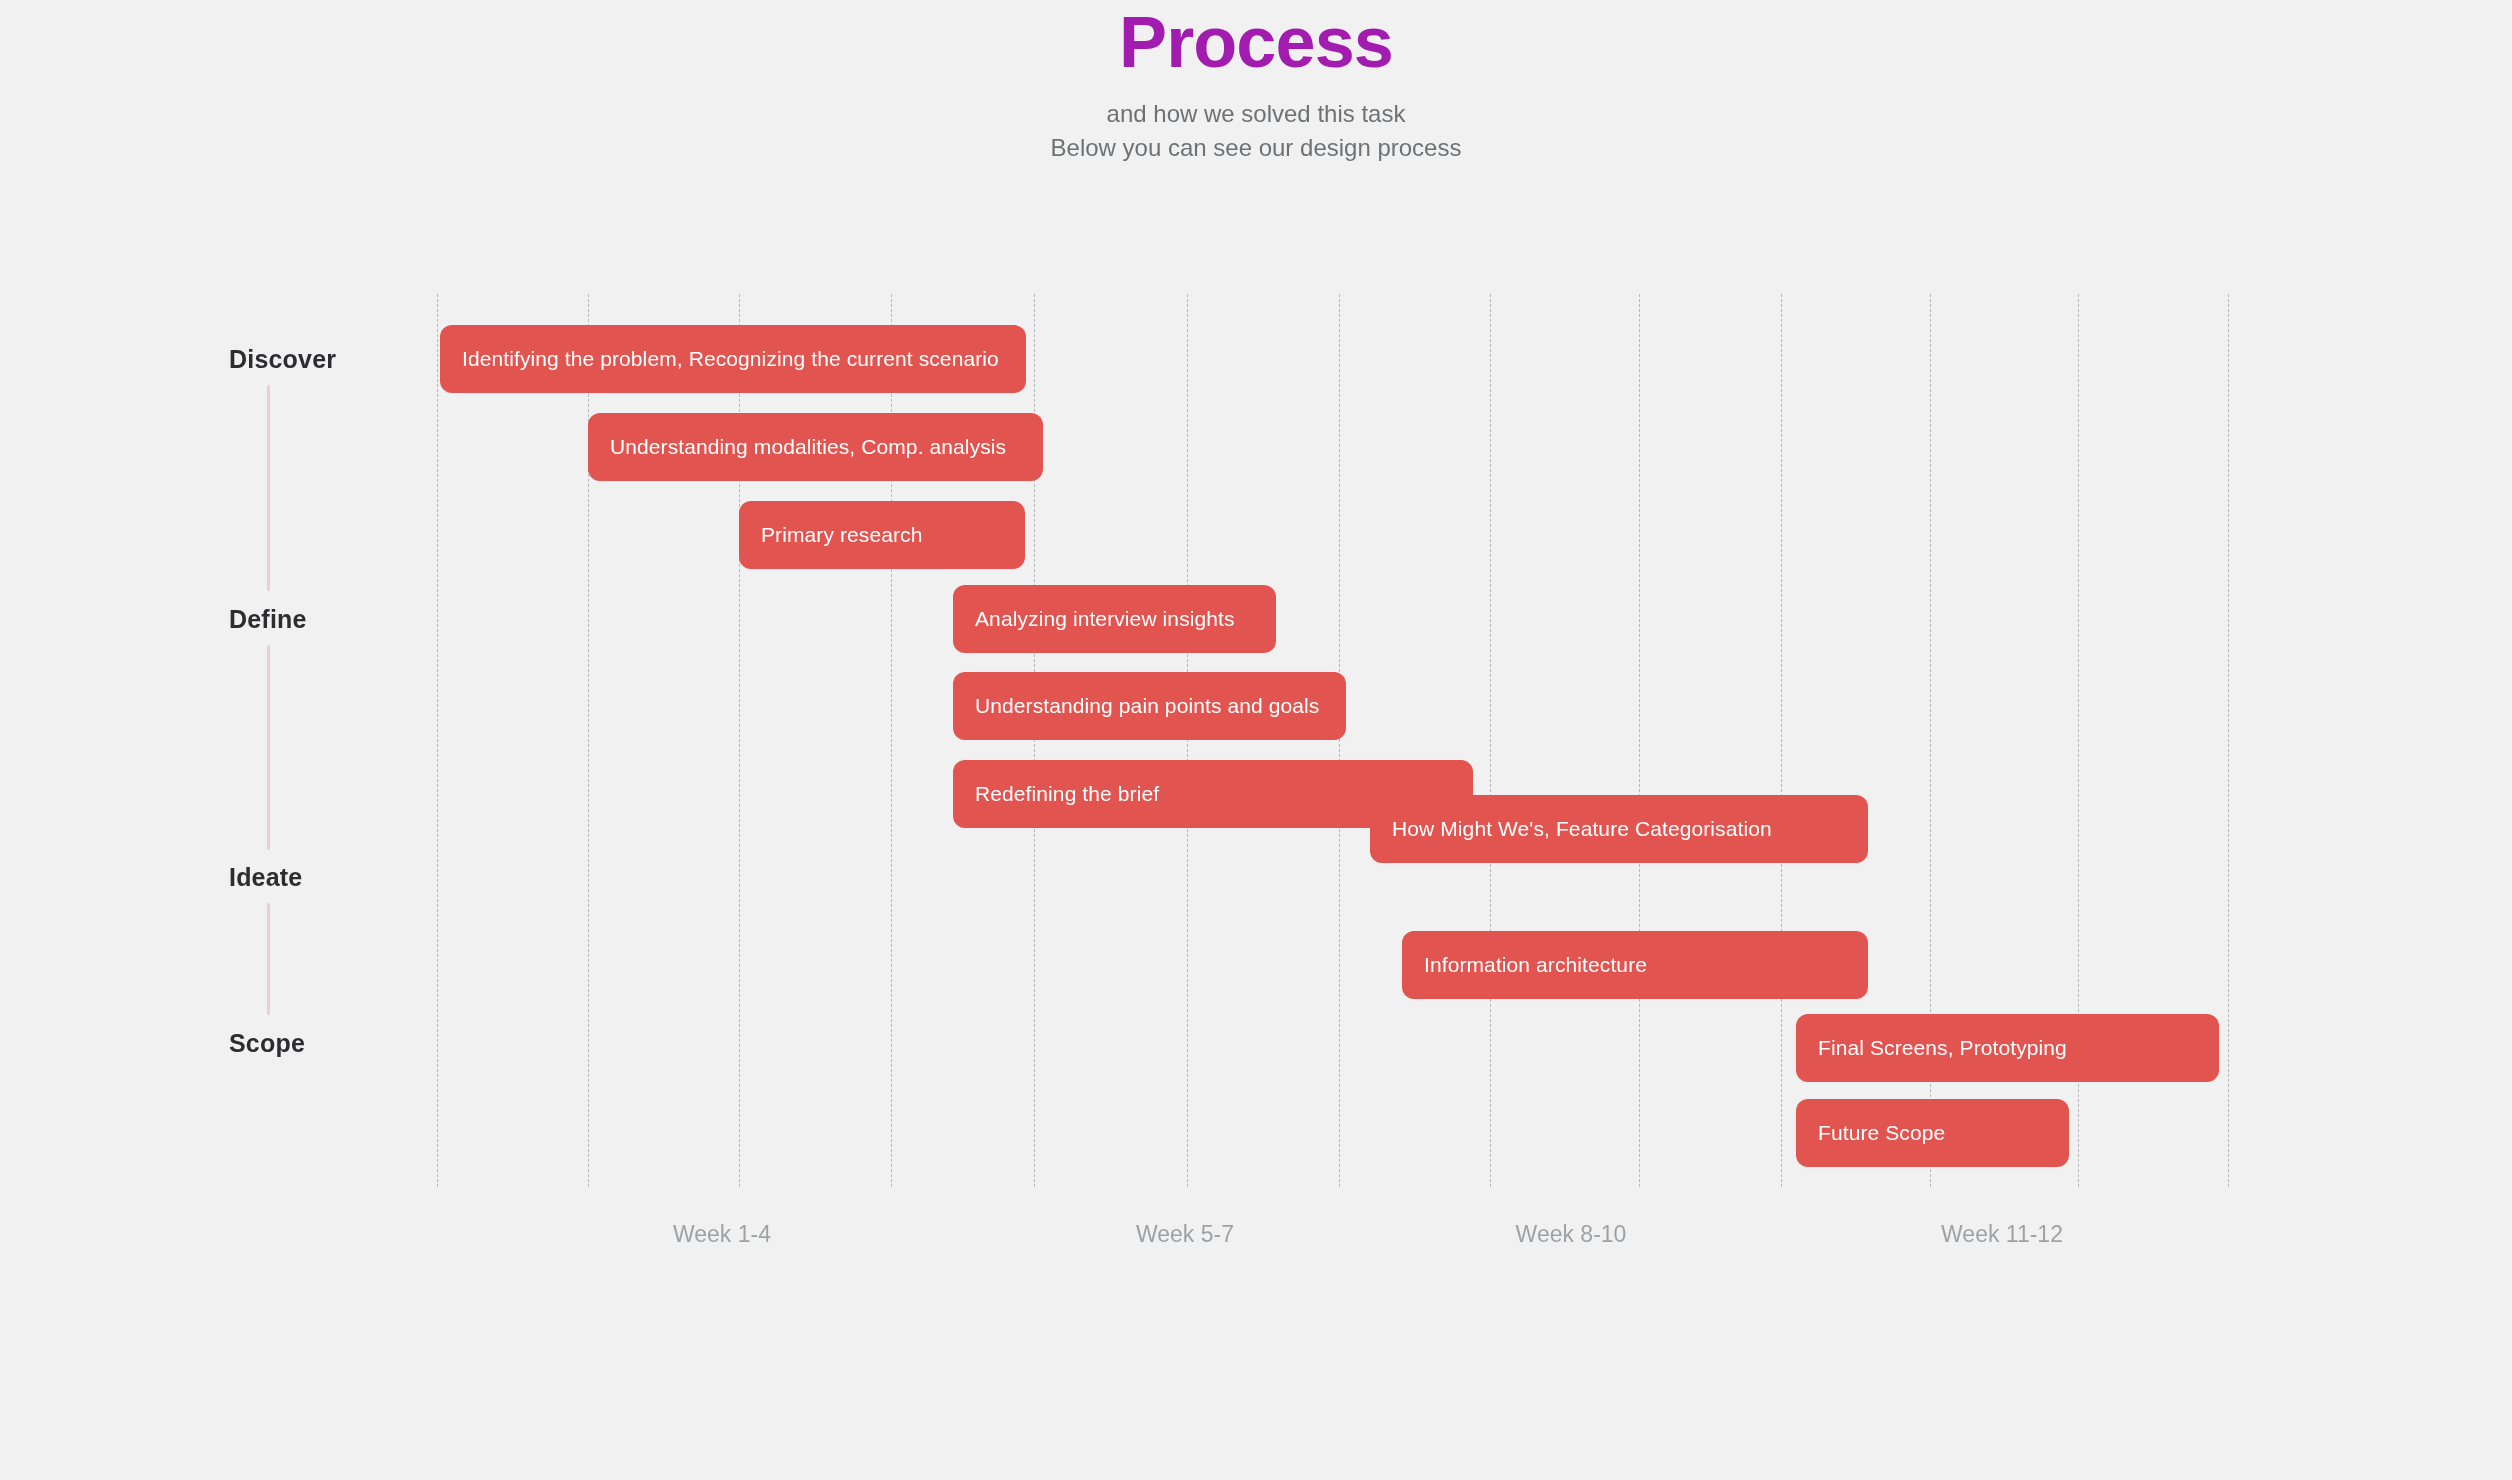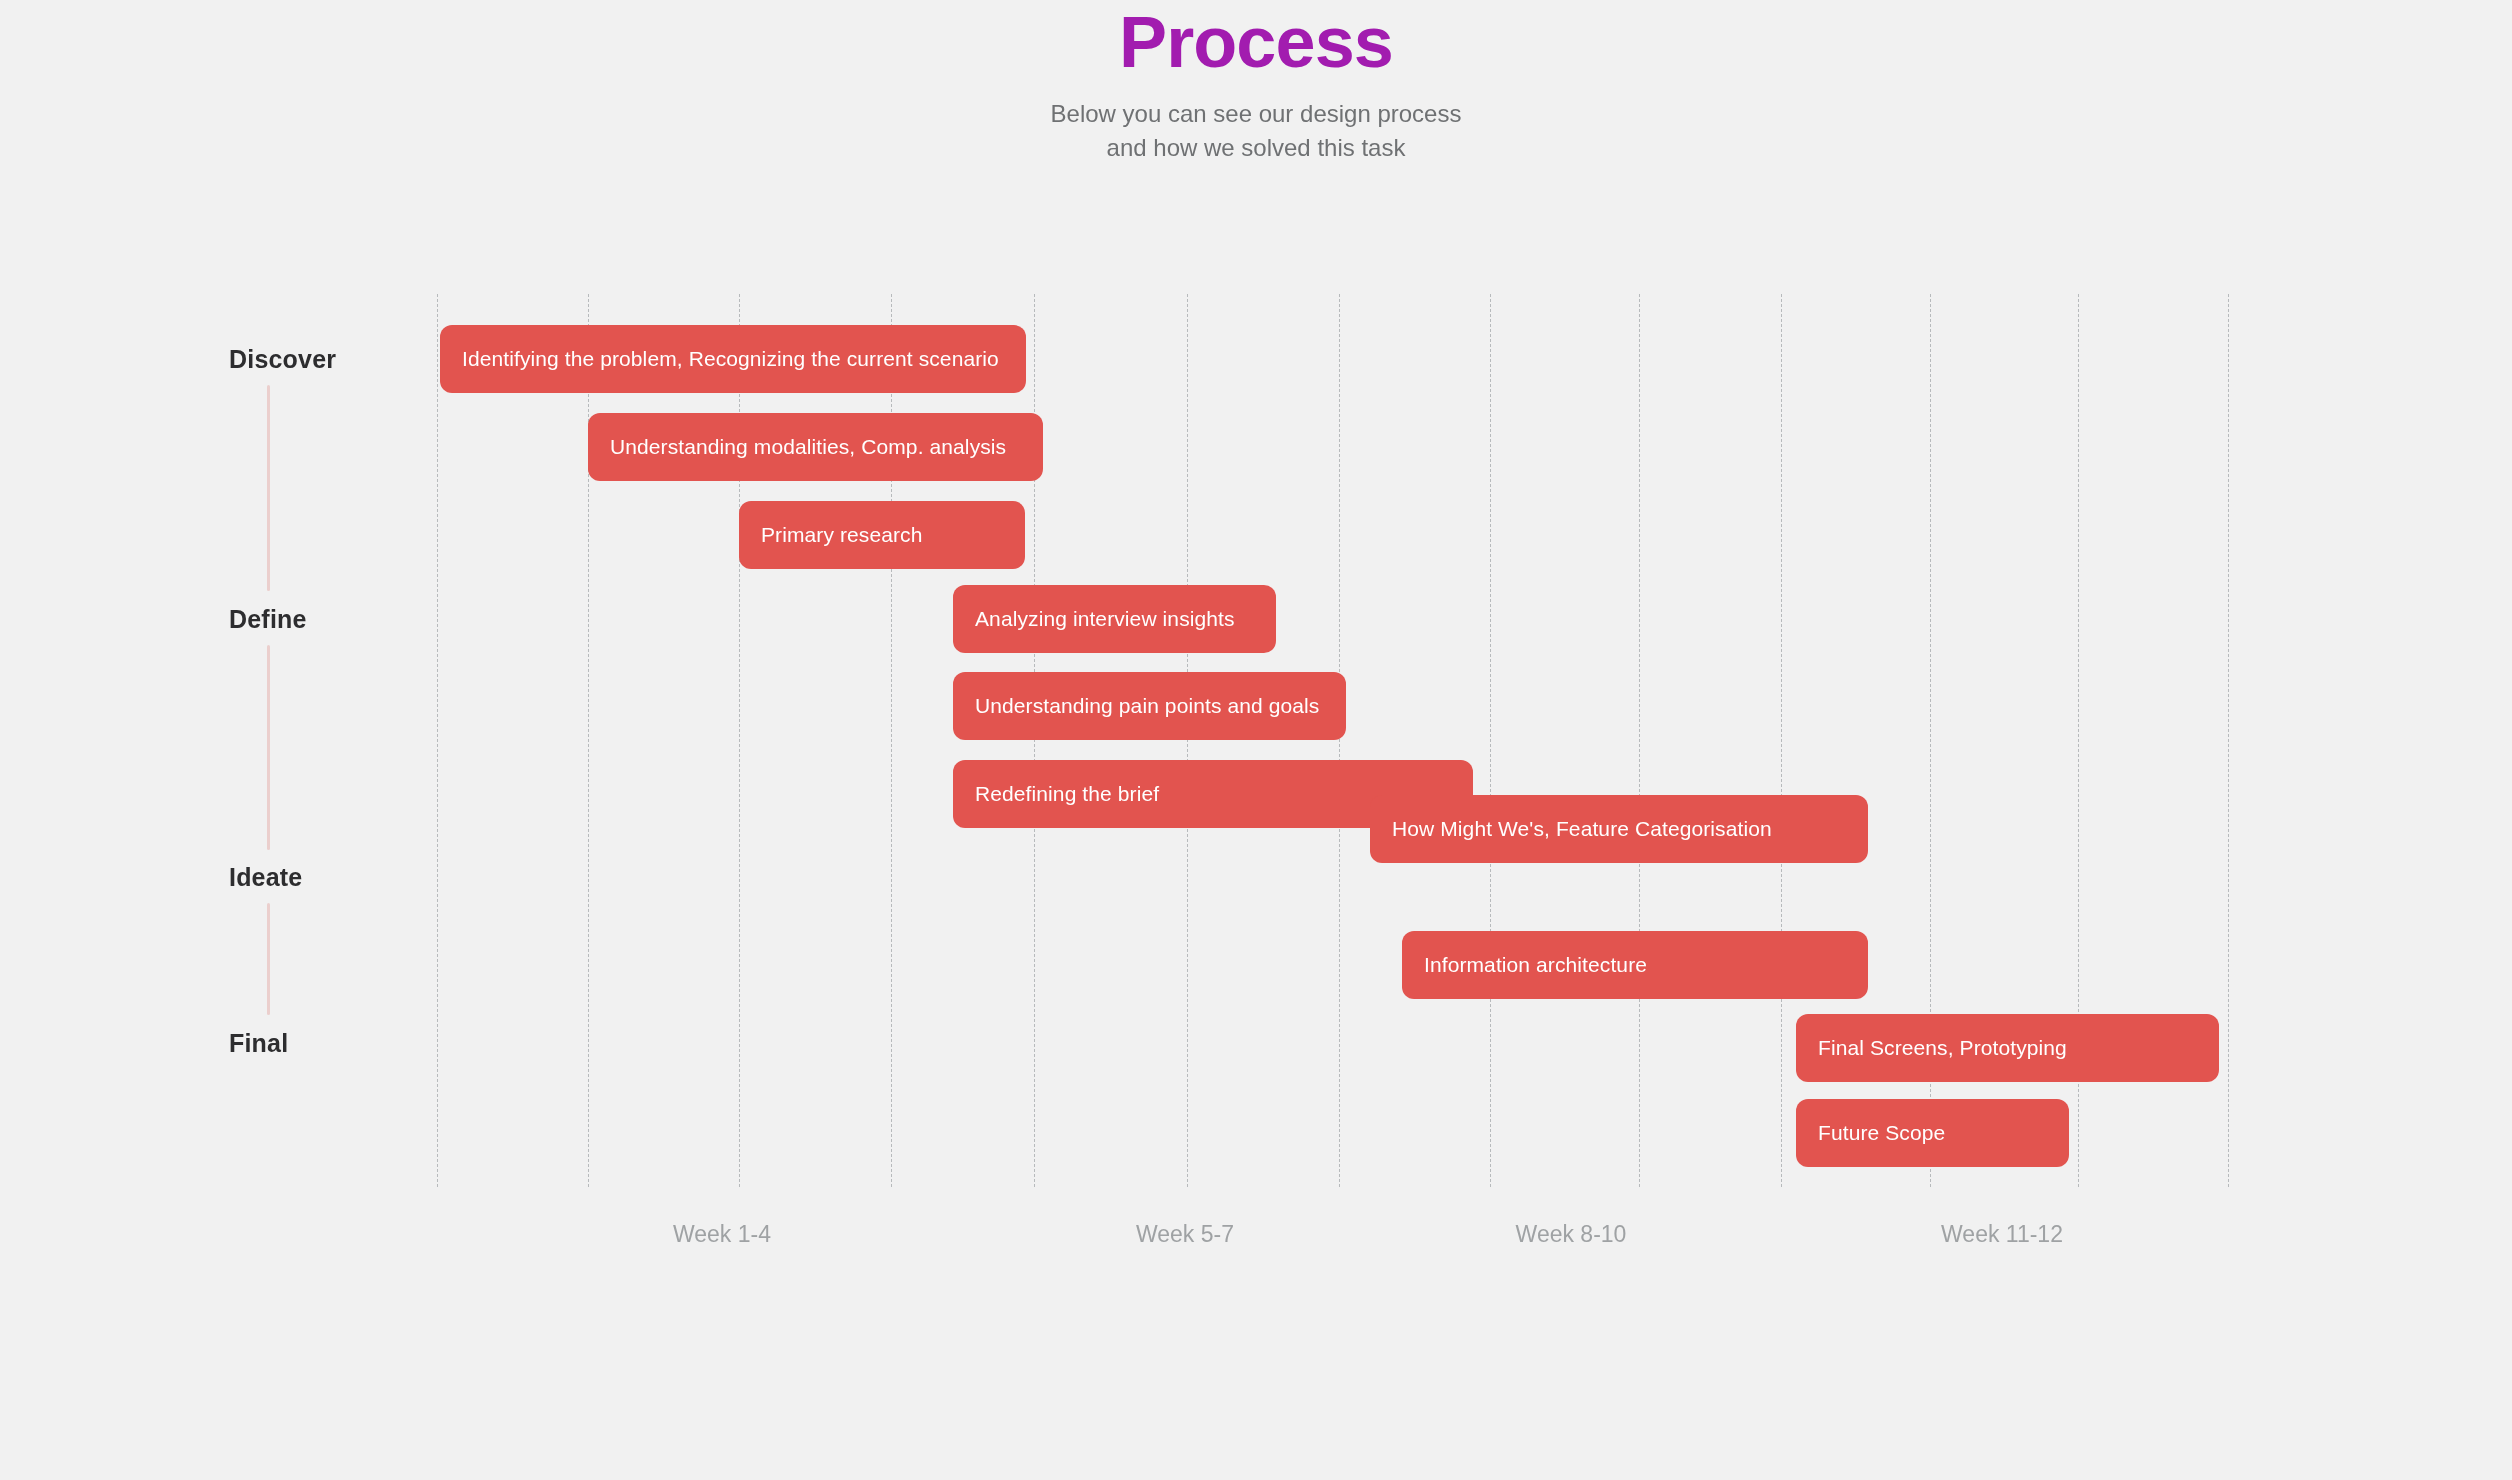--- a/index.html
+++ b/index.html
@@ -63,22 +63,22 @@
   }
 </style>
 </head>
 <body>
 
 <div class="page">
 
   <div class="header">
     <div class="title">Process</div>
     <div class="subtitle">
+      <div>and how we solved this task</div>
       <div>Below you can see our design process</div>
-      <div>and how we solved this task</div>
     </div>
   </div>
 
   <div class="chart">
     <div id="gridlines">
         <div class="grid-line" style="left: 437px;"></div>
         <div class="grid-line" style="left: 588px;"></div>
         <div class="grid-line" style="left: 739px;"></div>
         <div class="grid-line" style="left: 891px;"></div>
         <div class="grid-line" style="left: 1034px;"></div>
@@ -93,21 +93,21 @@
       </div>
     <div id="connectors">
         <div class="phase-connector" style="top: 385px; height: 206px;"></div>
         <div class="phase-connector" style="top: 645px; height: 205px;"></div>
         <div class="phase-connector" style="top: 903px; height: 112px;"></div>
       </div>
     <div id="phase-labels">
         <div class="phase-label" style="left: 229px; top: 359px;">Discover</div>
         <div class="phase-label" style="left: 229px; top: 619px;">Define</div>
         <div class="phase-label" style="left: 229px; top: 877px;">Ideate</div>
-        <div class="phase-label" style="left: 229px; top: 1043px;">Final</div>
+        <div class="phase-label" style="left: 229px; top: 1043px;">Scope</div>
       </div>
     <div id="bars">
         <div class="bar" style="left: 440px; width: 586px; top: 325px;">
           <span class="bar-label">Identifying the problem, Recognizing the current scenario</span>
         </div>
         <div class="bar" style="left: 588px; width: 455px; top: 413px;">
           <span class="bar-label">Understanding modalities, Comp. analysis</span>
         </div>
         <div class="bar" style="left: 739px; width: 286px; top: 501px;">
           <span class="bar-label">Primary research</span>

